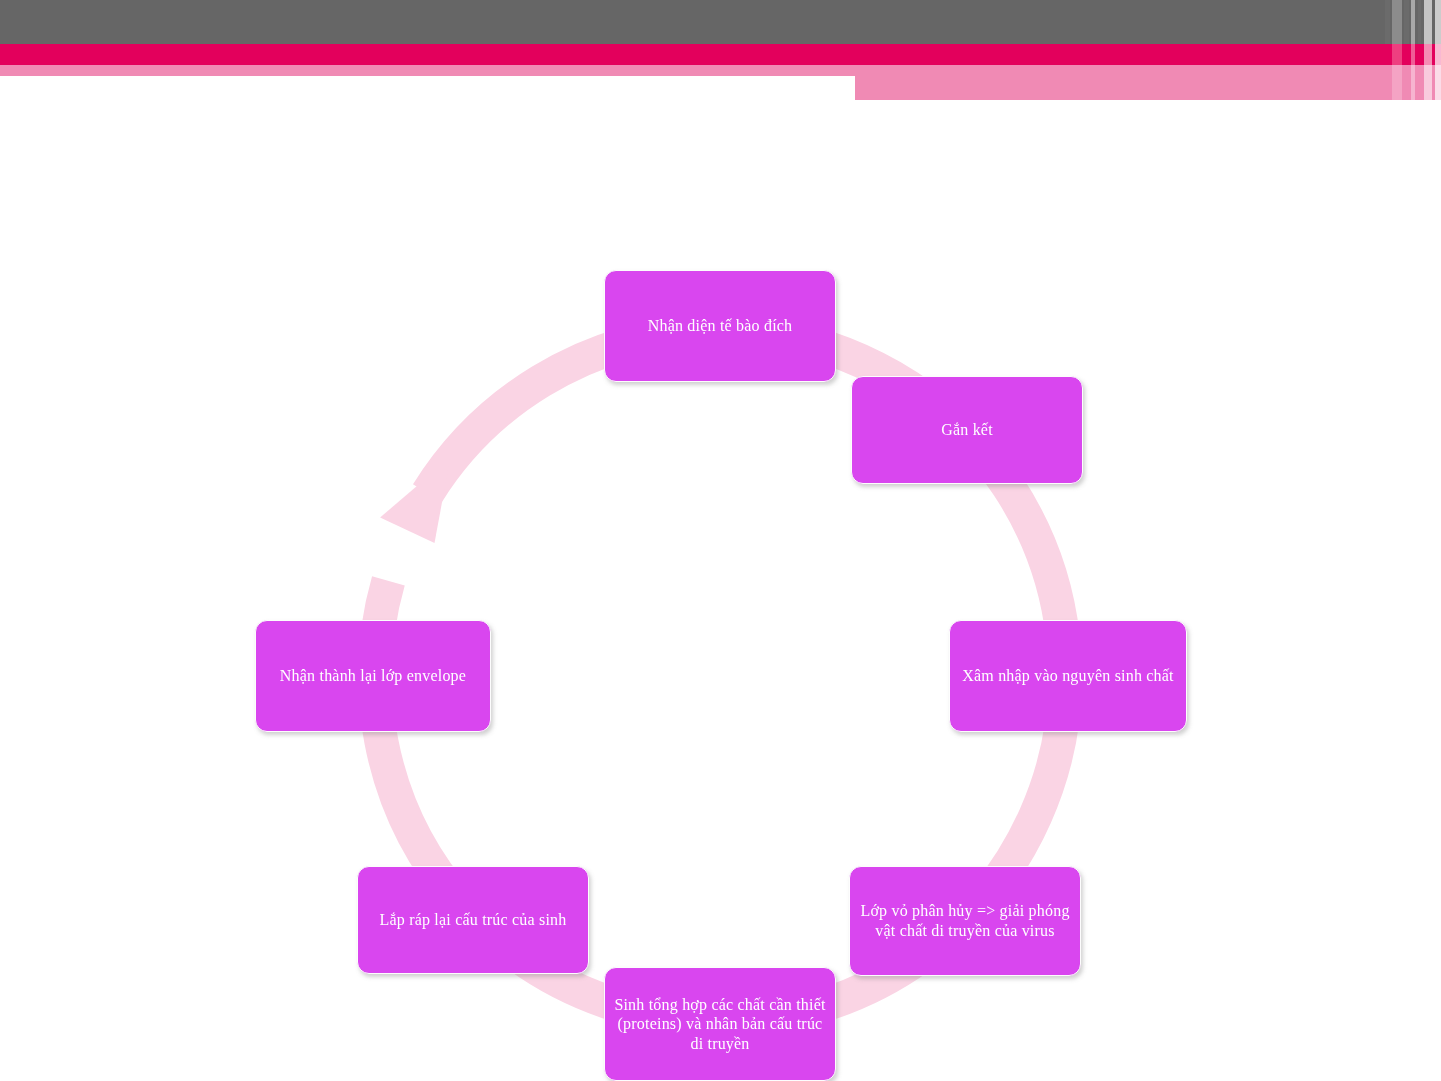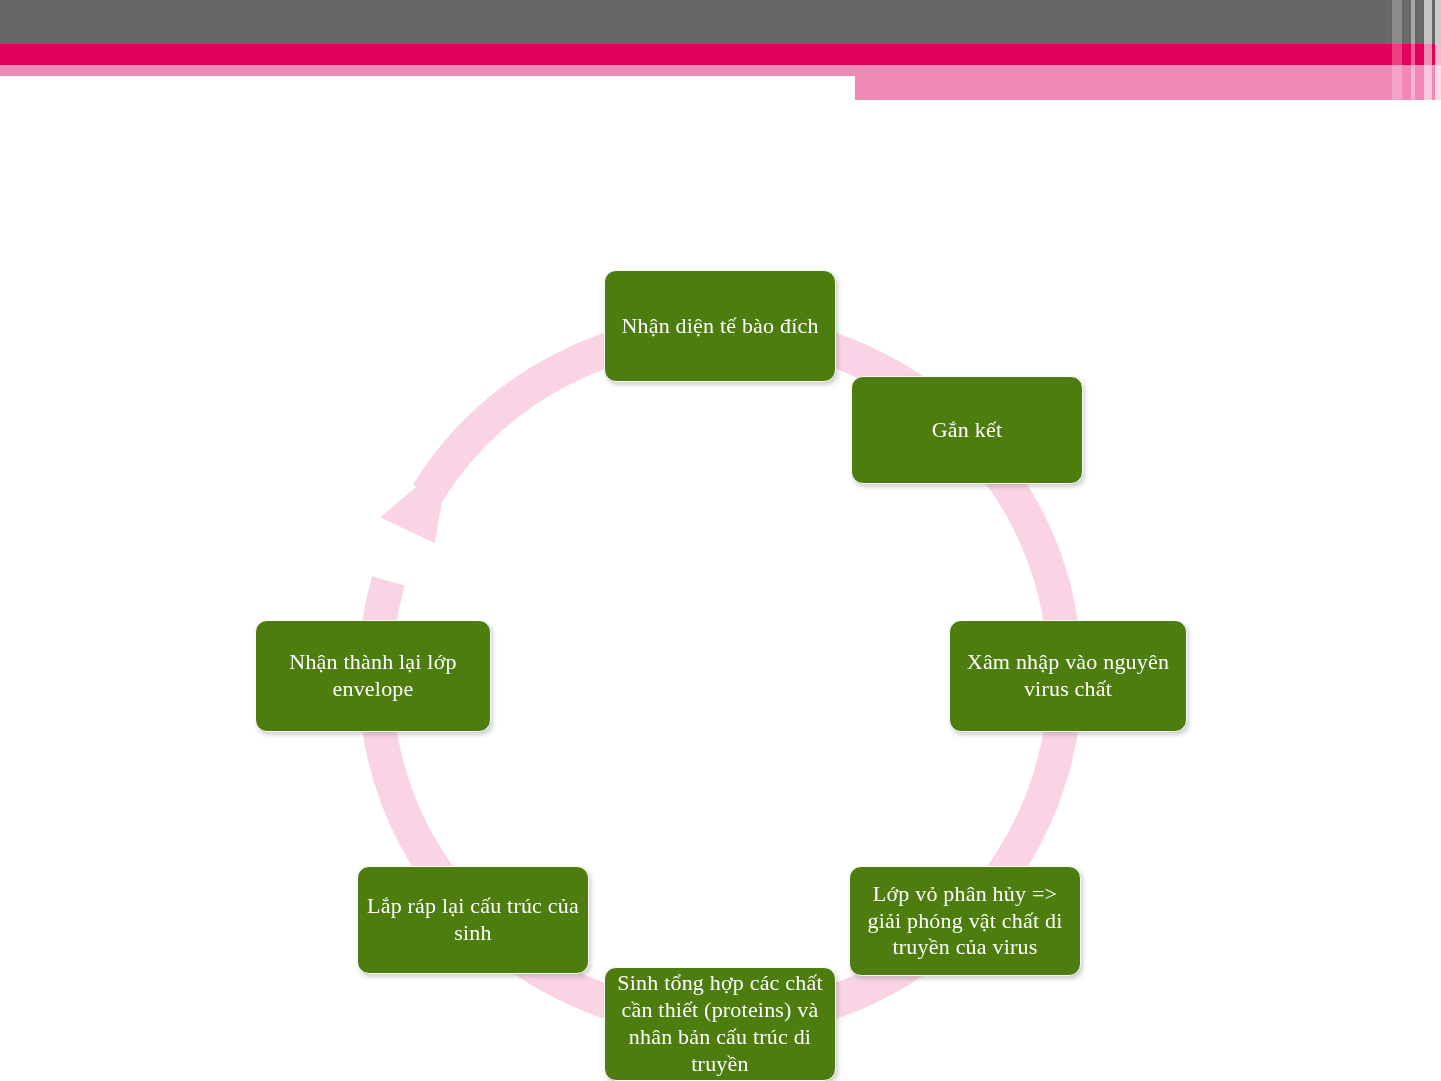--- a/index.html
+++ b/index.html
@@ -76,31 +76,31 @@
   #cycle-ring-svg {
     position: absolute;
     left: 0; top: 0;
     width: 1441px;
     height: 1081px;
   }
 
   .node-box {
     position: absolute;
     box-sizing: border-box;
-    background: #4d7c0f;
+    background: #d946ef;
     border: 1px solid #fdfdfd;
     border-radius: 12px;
     box-shadow: 2px 3px 4px rgba(120,120,120,0.35);
     color: #ffffff;
     display: flex;
     align-items: center;
     justify-content: center;
     text-align: center;
     line-height: 1.22;
-    font-size: 22px;
+    font-size: 16px;
     letter-spacing: 0.2px;
     padding: 4px 8px;
     z-index: 3;
   }
   .node-box span {
     display: block;
     width: 100%;
   }
 
   
@@ -156,21 +156,21 @@
       </g>
   </svg>
 
   <div class="node-box" id="node-0">
     <span>Nhận diện tế bào đích</span>
   </div>
   <div class="node-box" id="node-1">
     <span>Gắn kết</span>
   </div>
   <div class="node-box" id="node-2">
-    <span>Xâm nhập vào nguyên virus chất</span>
+    <span>Xâm nhập vào nguyên sinh chất</span>
   </div>
   <div class="node-box" id="node-4">
     <span>Sinh tổng hợp các chất cần thiết (proteins) và nhân bản cấu trúc di truyền</span>
   </div>
   <div class="node-box" id="node-3">
     <span>Lớp vỏ phân hủy =&gt; giải phóng vật chất di truyền của virus</span>
   </div>
   <div class="node-box" id="node-5">
     <span>Lắp ráp lại cấu trúc của sinh</span>
   </div>

